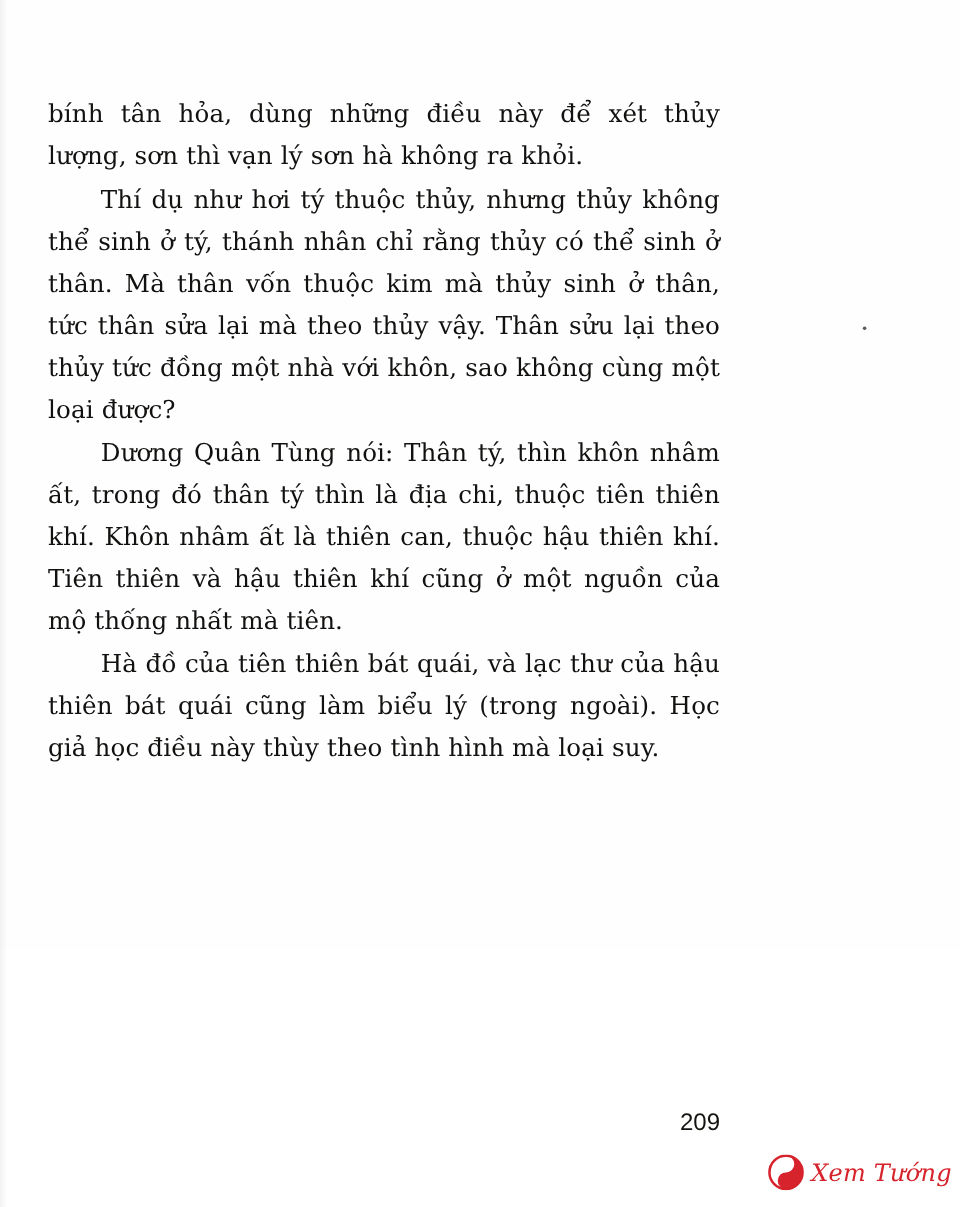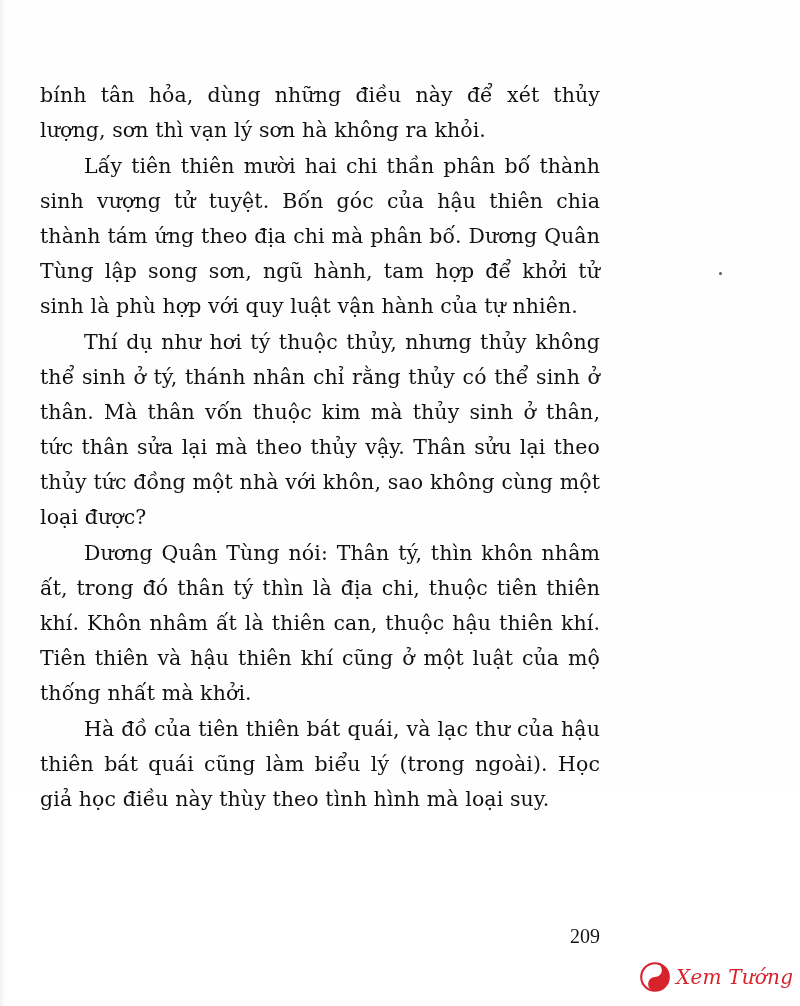--- a/index.html
+++ b/index.html
@@ -48,21 +48,21 @@
   }
 
   .page-number {
     position: absolute;
     left: 0;
     top: 925px;
     width: 600px;
     text-align: right;
     font-size: 20px;
     color: #15130f;
-    font-family: Liberation Serif, serif;
+    font-family: Liberation Sans, sans-serif;
   }
 
   
   .margin-dot {
     position: absolute;
     left: 719px;
     top: 272px;
     width: 3px;
     height: 3px;
     border-radius: 50%;
@@ -105,23 +105,22 @@
 <body>
 
 <div class="page">
 
   <div class="scan-edge-left"></div>
 
   <div class="margin-dot"></div>
 
   <div class="text-column">
     <p class="para">bính tân hỏa, dùng những điều này để xét thủy lượng, sơn thì vạn lý sơn hà không ra khỏi.</p>
-    <p class="para indent">Lấy tiên thiên mười hai chi thần phân bố thành sinh vượng tử tuyệt. Bốn góc của hậu thiên chia thành tám ứng theo địa chi mà phân bố. Dương Quân Tùng lập song sơn, ngũ hành, tam hợp để khởi tử sinh là phù hợp với quy luật vận hành của tự nhiên.</p>
     <p class="para indent">Thí dụ như hơi tý thuộc thủy, nhưng thủy không thể sinh ở tý, thánh nhân chỉ rằng thủy có thể sinh ở thân. Mà thân vốn thuộc kim mà thủy sinh ở thân, tức thân sửa lại mà theo thủy vậy. Thân sửu lại theo thủy tức đồng một nhà với khôn, sao không cùng một loại được?</p>
-    <p class="para indent">Dương Quân Tùng nói: Thân tý, thìn khôn nhâm ất, trong đó thân tý thìn là địa chi, thuộc tiên thiên khí. Khôn nhâm ất là thiên can, thuộc hậu thiên khí. Tiên thiên và hậu thiên khí cũng ở một luật của mộ thống nhất mà khởi.</p>
+    <p class="para indent">Dương Quân Tùng nói: Thân tý, thìn khôn nhâm ất, trong đó thân tý thìn là địa chi, thuộc tiên thiên khí. Khôn nhâm ất là thiên can, thuộc hậu thiên khí. Tiên thiên và hậu thiên khí cũng ở một nguồn của mộ thống nhất mà tiên.</p>
     <p class="para indent">Hà đồ của tiên thiên bát quái, và lạc thư của hậu thiên bát quái cũng làm biểu lý (trong ngoài). Học giả học điều này thùy theo tình hình mà loại suy.</p>
 
   </div>
 
   <div class="page-number">209</div>
 
   <div class="watermark">
     <span class="yinyang">
       <svg viewBox="0 0 100 100" width="30" height="30" aria-hidden="true">
         <circle cx="50" cy="50" r="46" fill="#ffffff" stroke="#d6232c" stroke-width="7"></circle>

